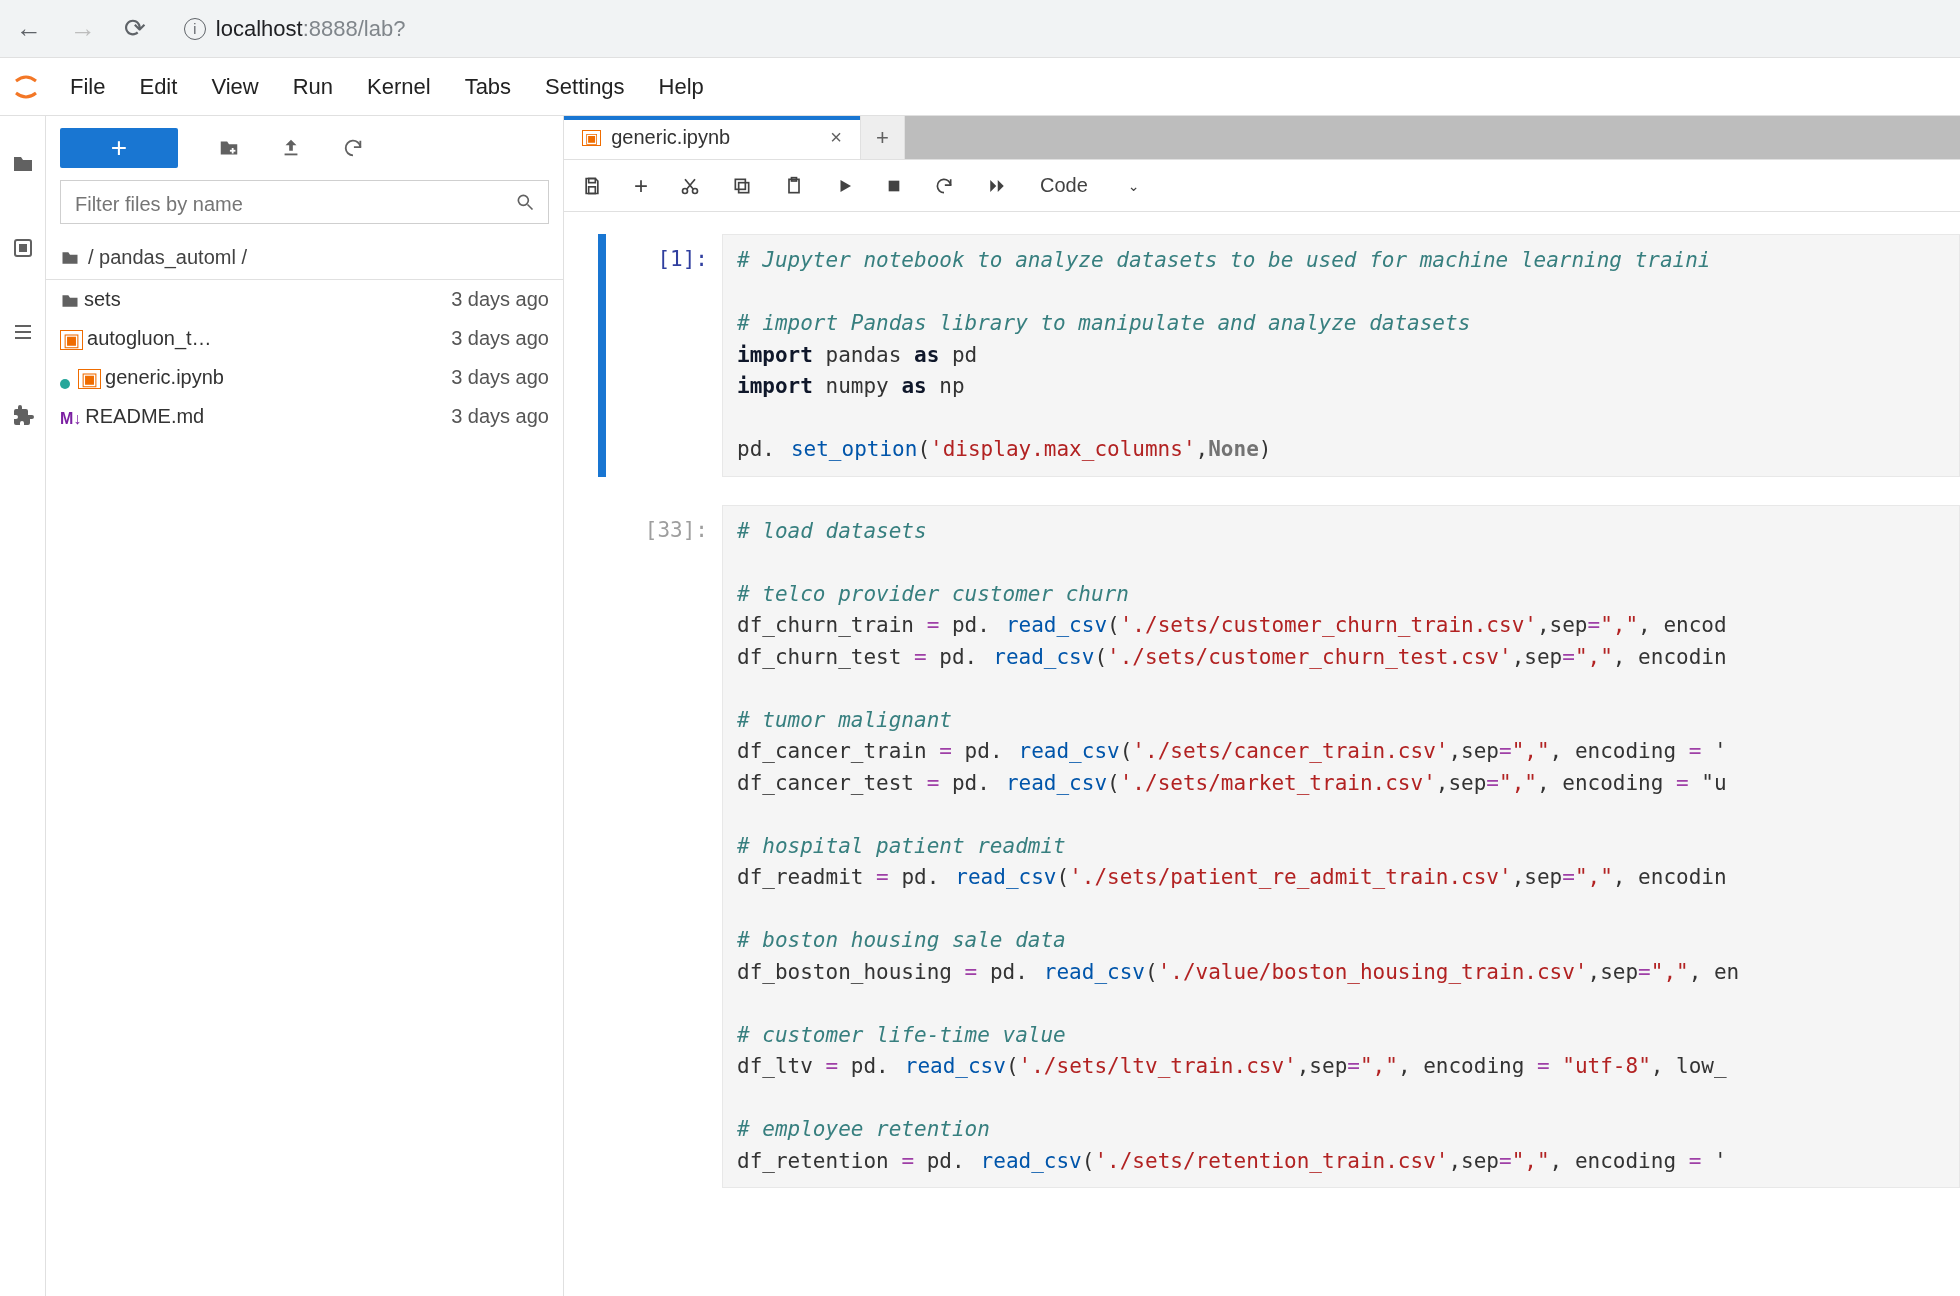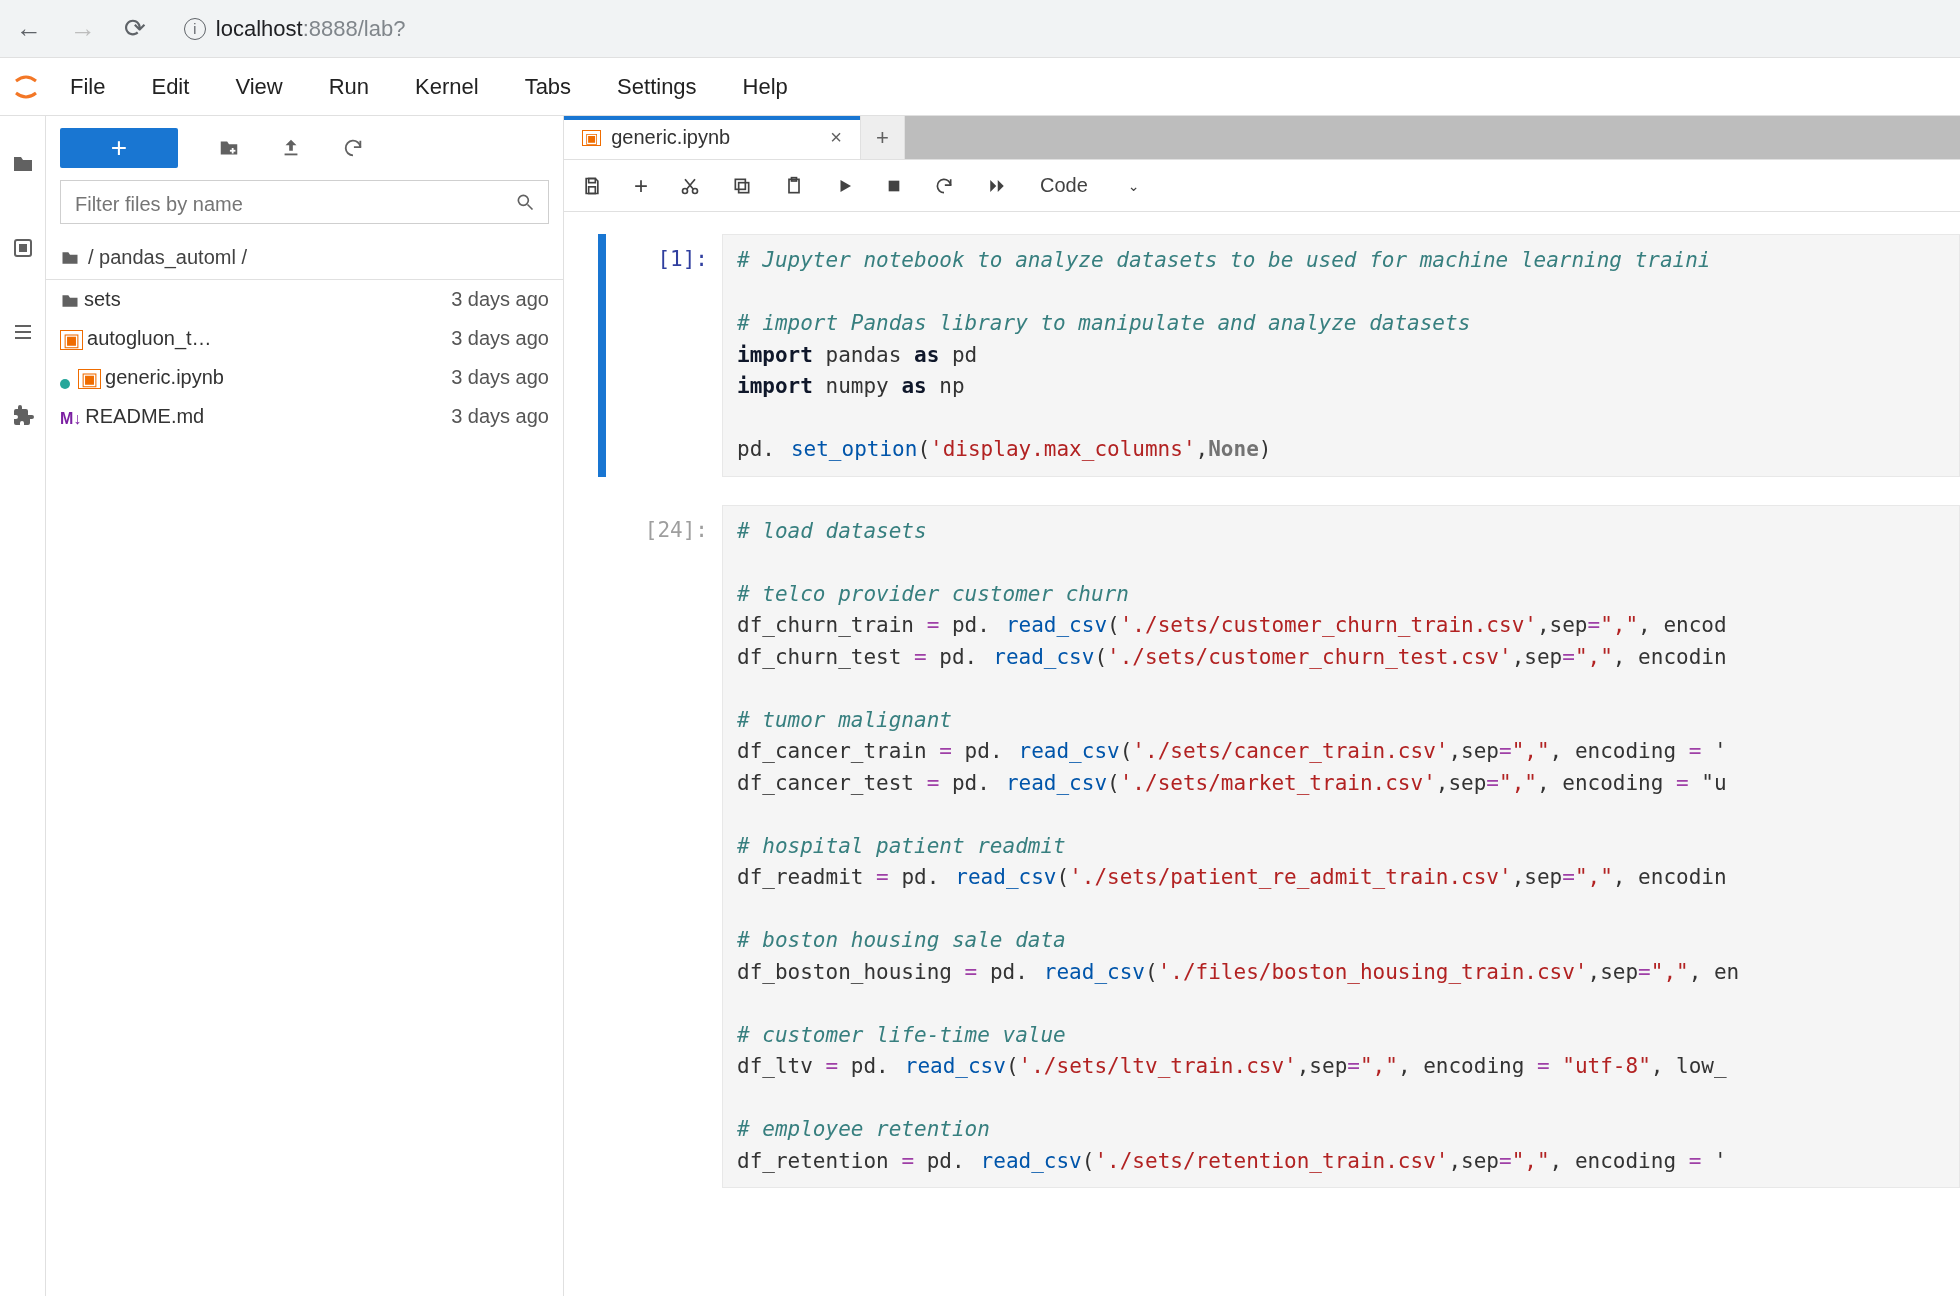--- a/index.html
+++ b/index.html
@@ -8,21 +8,21 @@
   
   .browser-bar { height: 58px; background: #f1f3f4; display: flex; align-items: center; padding: 0 12px; gap: 20px; border-bottom: 1px solid #e0e0e0; }
   .nav-btn { color: #5f6368; font-size: 26px; cursor: pointer; padding: 4px; }
   .nav-btn.disabled { color: #bdbdbd; }
   .addr-bar { flex: 0 0 auto; display: flex; align-items: center; gap: 10px; font-size: 22px; color: #202124; padding: 6px 14px; }
   .addr-host-dim { color: #80868b; }
 
   
   .jp-top { height: 58px; border-bottom: 1px solid #e0e0e0; display: flex; align-items: center; padding: 0 8px; gap: 26px; }
   .jp-logo { width: 36px; height: 36px; display:flex; align-items:center; justify-content:center; }
-  .menu-list { display: flex; gap: 46px; font-size: 22px; color: #222; }
+  .menu-list { display: flex; gap: 34px; font-size: 22px; color: #222; }
   .menu-item { cursor: pointer; }
 
   
   .main { display: flex; height: calc(100% - 58px - 58px); }
 
   
   .activity { width: 46px; border-right: 1px solid #e0e0e0; display: flex; flex-direction: column; align-items: center; padding-top: 36px; gap: 60px; color: #616161; }
   .activity .ico { font-size: 24px; cursor: pointer; }
 
   
@@ -287,36 +287,36 @@
           <div class="cell-input"><span class="c-comment"># Jupyter notebook to analyze datasets to be used for machine learning traini</span>
 
 <span class="c-comment"># import Pandas library to manipulate and analyze datasets</span>
 <span class="c-kw">import</span><span> pandas </span><span class="c-kw">as</span><span> pd</span>
 <span class="c-kw">import</span><span> numpy </span><span class="c-kw">as</span><span> np</span>
 
 <span>pd.</span><span class="c-fn">set_option</span><span>(</span><span class="c-str">'display.max_columns'</span><span>,</span><span class="c-none">None</span><span>)</span></div>
         </div>
         <div class="cell">
           <div class="cell-select none"></div>
-          <div class="cell-gutter dim">[24]:</div>
+          <div class="cell-gutter dim">[33]:</div>
           <div class="cell-input"><span class="c-comment"># load datasets</span>
 
 <span class="c-comment"># telco provider customer churn</span>
 <span>df_churn_train </span><span class="c-op">=</span><span> pd.</span><span class="c-fn">read_csv</span><span>(</span><span class="c-str">'./sets/customer_churn_train.csv'</span><span>,sep</span><span class="c-op">=</span><span class="c-str">","</span><span>, encod</span>
 <span>df_churn_test </span><span class="c-op">=</span><span> pd.</span><span class="c-fn">read_csv</span><span>(</span><span class="c-str">'./sets/customer_churn_test.csv'</span><span>,sep</span><span class="c-op">=</span><span class="c-str">","</span><span>, encodin</span>
 
 <span class="c-comment"># tumor malignant</span>
 <span>df_cancer_train </span><span class="c-op">=</span><span> pd.</span><span class="c-fn">read_csv</span><span>(</span><span class="c-str">'./sets/cancer_train.csv'</span><span>,sep</span><span class="c-op">=</span><span class="c-str">","</span><span>, encoding </span><span class="c-op">=</span><span> '</span>
 <span>df_cancer_test </span><span class="c-op">=</span><span> pd.</span><span class="c-fn">read_csv</span><span>(</span><span class="c-str">'./sets/market_train.csv'</span><span>,sep</span><span class="c-op">=</span><span class="c-str">","</span><span>, encoding </span><span class="c-op">=</span><span> "u</span>
 
 <span class="c-comment"># hospital patient readmit</span>
 <span>df_readmit </span><span class="c-op">=</span><span> pd.</span><span class="c-fn">read_csv</span><span>(</span><span class="c-str">'./sets/patient_re_admit_train.csv'</span><span>,sep</span><span class="c-op">=</span><span class="c-str">","</span><span>, encodin</span>
 
 <span class="c-comment"># boston housing sale data</span>
-<span>df_boston_housing </span><span class="c-op">=</span><span> pd.</span><span class="c-fn">read_csv</span><span>(</span><span class="c-str">'./files/boston_housing_train.csv'</span><span>,sep</span><span class="c-op">=</span><span class="c-str">","</span><span>, en</span>
+<span>df_boston_housing </span><span class="c-op">=</span><span> pd.</span><span class="c-fn">read_csv</span><span>(</span><span class="c-str">'./value/boston_housing_train.csv'</span><span>,sep</span><span class="c-op">=</span><span class="c-str">","</span><span>, en</span>
 
 <span class="c-comment"># customer life-time value</span>
 <span>df_ltv </span><span class="c-op">=</span><span> pd.</span><span class="c-fn">read_csv</span><span>(</span><span class="c-str">'./sets/ltv_train.csv'</span><span>,sep</span><span class="c-op">=</span><span class="c-str">","</span><span>, encoding </span><span class="c-op">=</span><span> </span><span class="c-str">"utf-8"</span><span>, low_</span>
 
 <span class="c-comment"># employee retention</span>
 <span>df_retention </span><span class="c-op">=</span><span> pd.</span><span class="c-fn">read_csv</span><span>(</span><span class="c-str">'./sets/retention_train.csv'</span><span>,sep</span><span class="c-op">=</span><span class="c-str">","</span><span>, encoding </span><span class="c-op">=</span><span> '</span></div>
         </div>
       </div>
   </div>
 </div>

